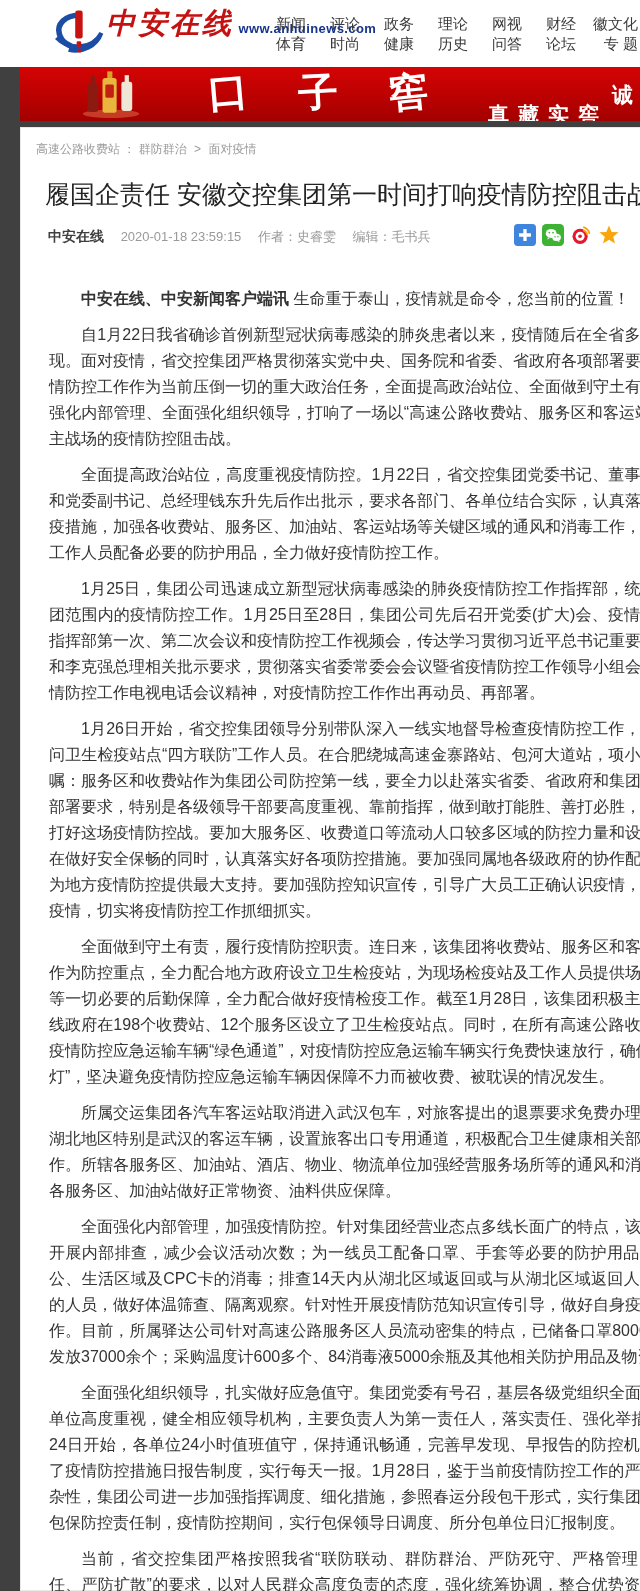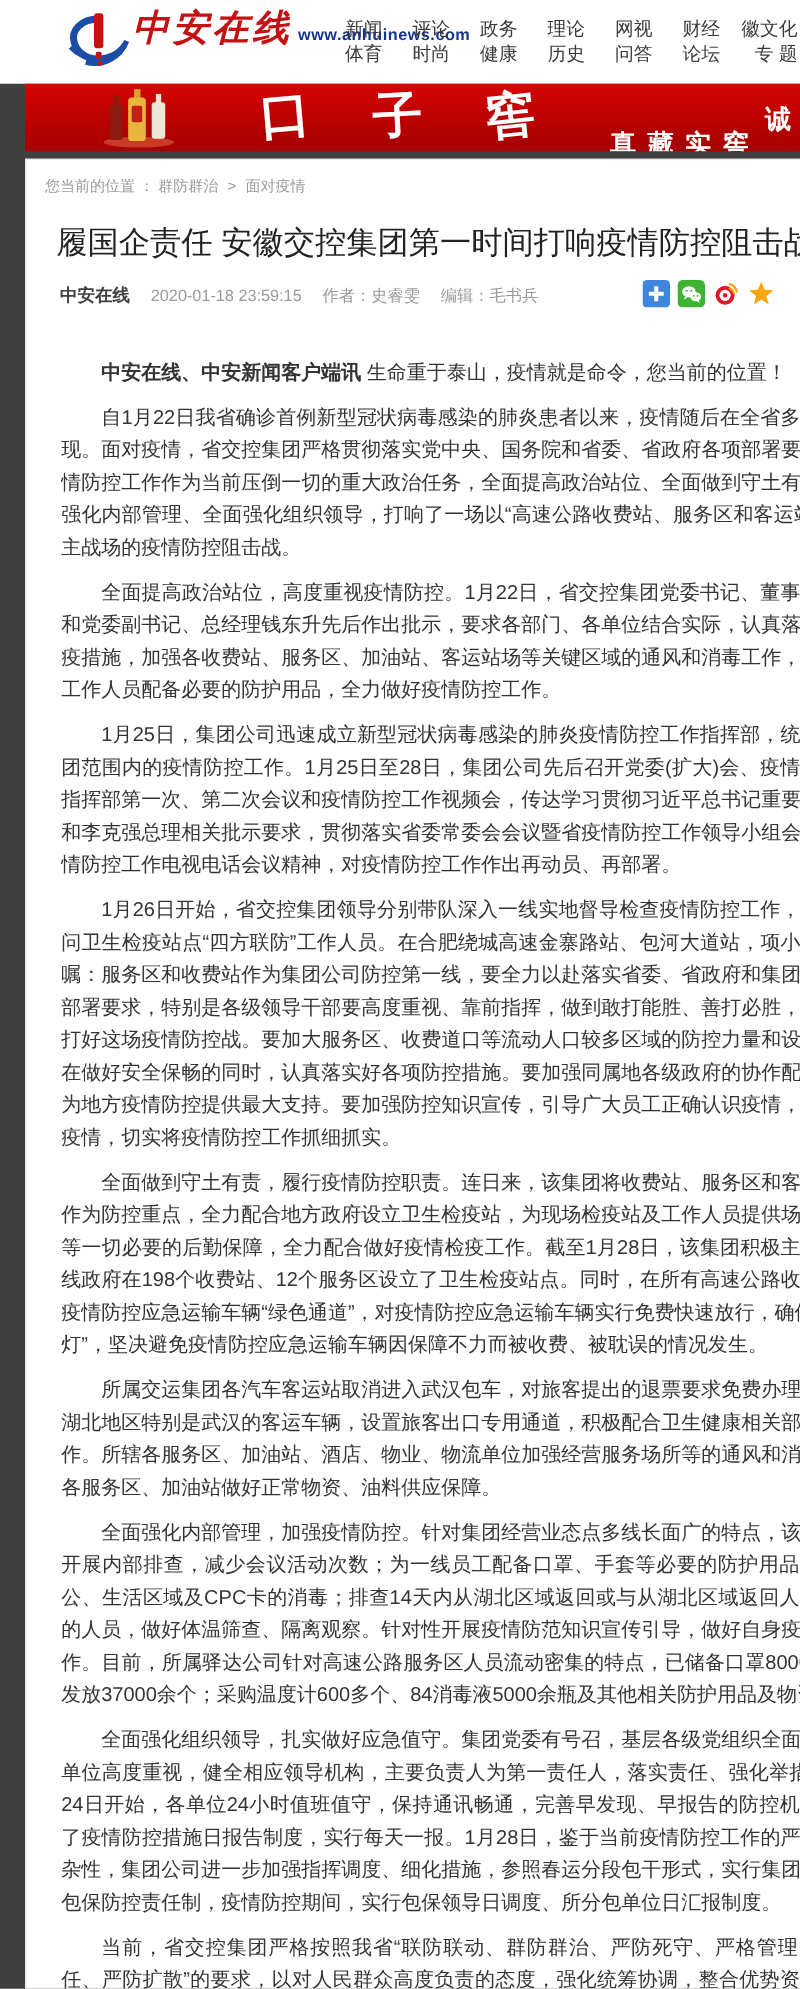--- a/index.html
+++ b/index.html
@@ -115,21 +115,21 @@
     <span class="brand-char c0">口</span>
     <span class="brand-char c1">子</span>
     <span class="brand-char c2">窖</span>
     <span class="banner-slogan">真藏实窖</span>
     <span class="banner-cheng">诚</span>
   </div>
 
   <div class="card">
 
     <div class="breadcrumb">
-      <span>您当前的位置 ：</span>
+      <span>高速公路收费站 ：</span>
       <span class="bc-link">群防群治</span>
       <span class="bc-sep">&gt;</span>
       <span class="bc-link">面对疫情</span>
     </div>
 
     <h1 class="article-title">履国企责任 安徽交控集团第一时间打响疫情防控阻击战</h1>
 
     <div class="byline">
       <span class="src">中安在线</span>
       <span class="meta">2020-01-18 23:59:15</span>

